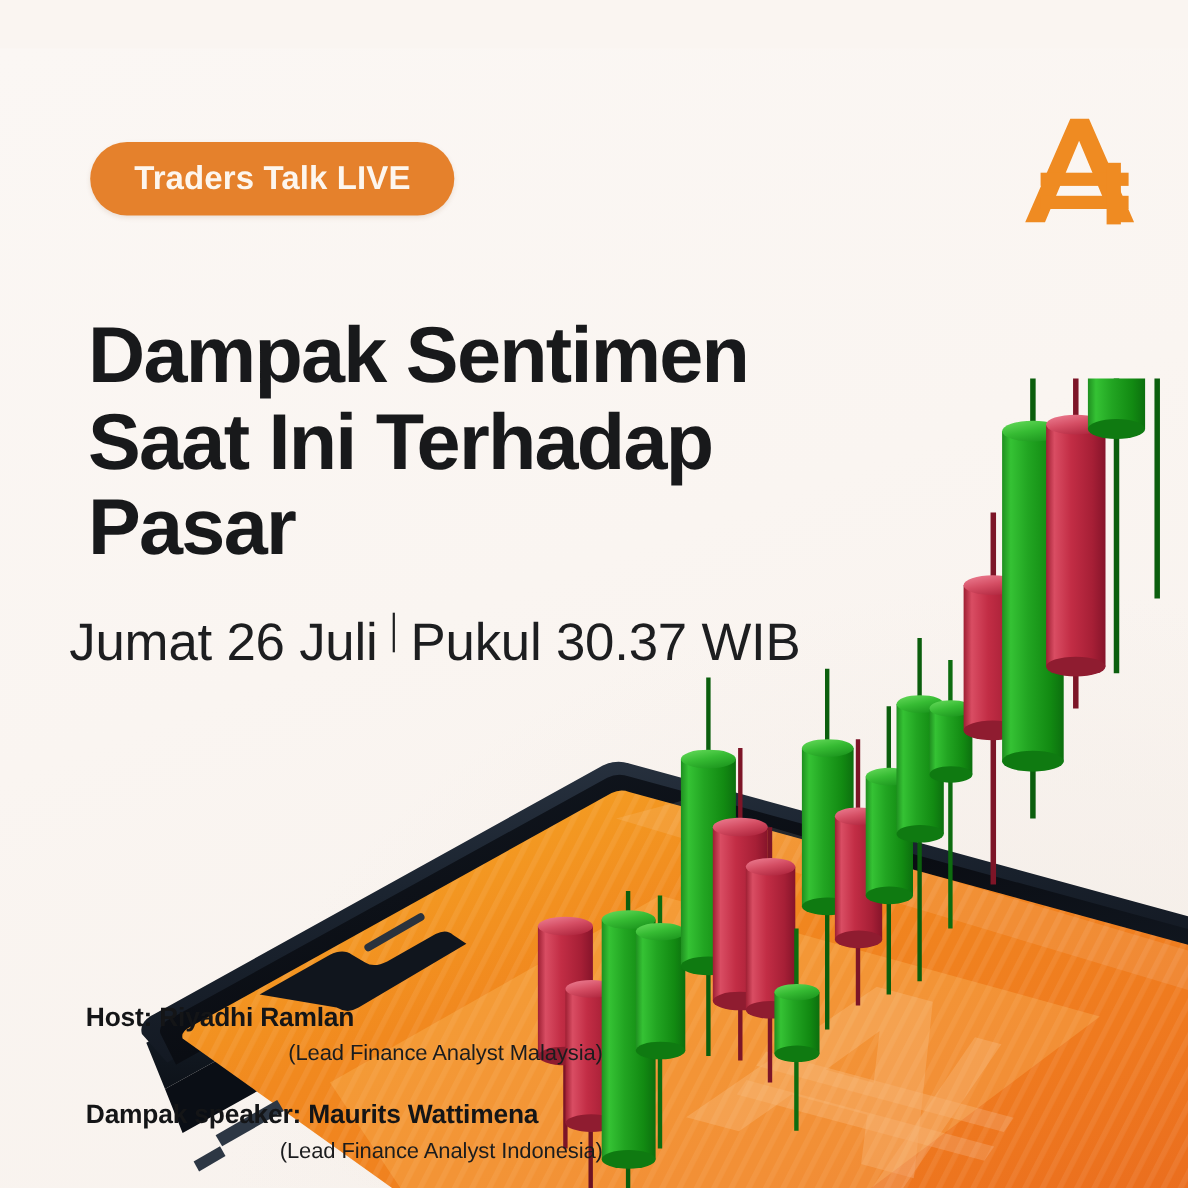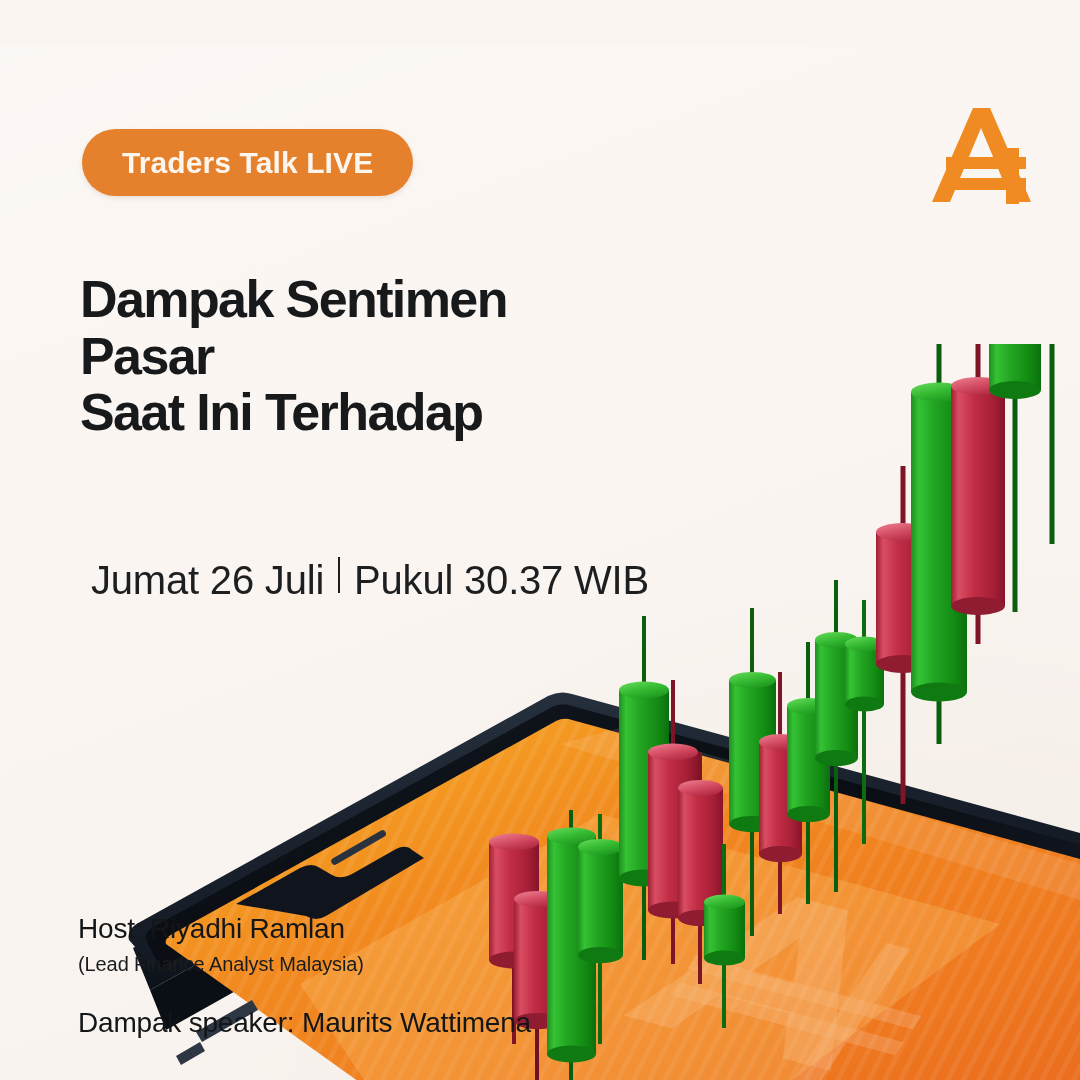--- a/index.html
+++ b/index.html
@@ -36,48 +36,48 @@
   }
   .badge-label{
     color:#fdf6ee;font-size:30px;font-weight:bold;
     letter-spacing:.1px;line-height:1;white-space:nowrap;
   }
 
   
   .headline{
     position:absolute;left:80px;top:192px;width:700px;
     color:#18191b;
-    font-size:52px;font-weight:bold;line-height:1.09;
+    font-size:72px;font-weight:bold;line-height:1.09;
     letter-spacing:-1.6px;
   }
   .headline .ln{display:block;white-space:nowrap;}
 
   
   .datetime{
-    position:absolute;left:91px;top:512px;
-    color:#1d1e20;font-size:40px;font-weight:normal;
+    position:absolute;left:63px;top:512px;
+    color:#1d1e20;font-size:48px;font-weight:normal;
     line-height:1.2;letter-spacing:-.2px;white-space:nowrap;
     display:flex;gap:14px;
   }
   .sep{
     display:inline-block;width:2px;height:36px;background:#1d1e20;
     position:relative;top:1px;
   }
 
   
   .credits{position:absolute;left:78px;top:866px;width:470px;}
   .credit-block{margin-bottom:26px;}
   .credit-block:last-child{margin-bottom:0;}
   .credit-name{
-    color:#141517;font-size:28px;font-weight:normal;
+    color:#141517;font-size:24px;font-weight:bold;
     line-height:1.35;letter-spacing:-.2px;white-space:nowrap;
   }
   .credit-role{
     color:#1b1c1e;font-size:20px;font-weight:normal;
-    line-height:1.4;letter-spacing:-.1px;white-space:nowrap;margin-top:2px;
+    line-height:1.4;letter-spacing:-.1px;white-space:nowrap;margin-top:2px;text-align:right;
   }
 
   
   .art{position:absolute;left:0;top:300px;width:1080px;height:780px;}
   .art svg{display:block;width:100%;height:100%;}
 </style>
 </head>
 <body>
 
 <div id="poster">
@@ -343,33 +343,34 @@
       </g>
     </svg>
   </div>
 
   <div class="badge">
     <span class="badge-label">Traders Talk LIVE</span>
   </div>
 
   <h1 class="headline">
     <span class="ln">Dampak Sentimen</span>
+    <span class="ln">Saat Ini Terhadap</span>
     <span class="ln">Pasar</span>
-    <span class="ln">Saat Ini Terhadap</span>
   </h1>
 
   <div class="datetime">
     <span>Jumat 26 Juli</span>
     <span class="sep"></span>
     <span>Pukul 30.37 WIB</span>
   </div>
 
   <div class="credits">
     <div class="credit-block">
       <div class="credit-name">Host: Riyadhi Ramlan</div>
       <div class="credit-role">(Lead Finance Analyst Malaysia)</div>
     </div>
     <div class="credit-block">
       <div class="credit-name">Dampak speaker: Maurits Wattimena</div>
+      <div class="credit-role">(Lead Finance Analyst Indonesia)</div>
     </div>
   </div>
 
 </div>
 
 </body></html>

